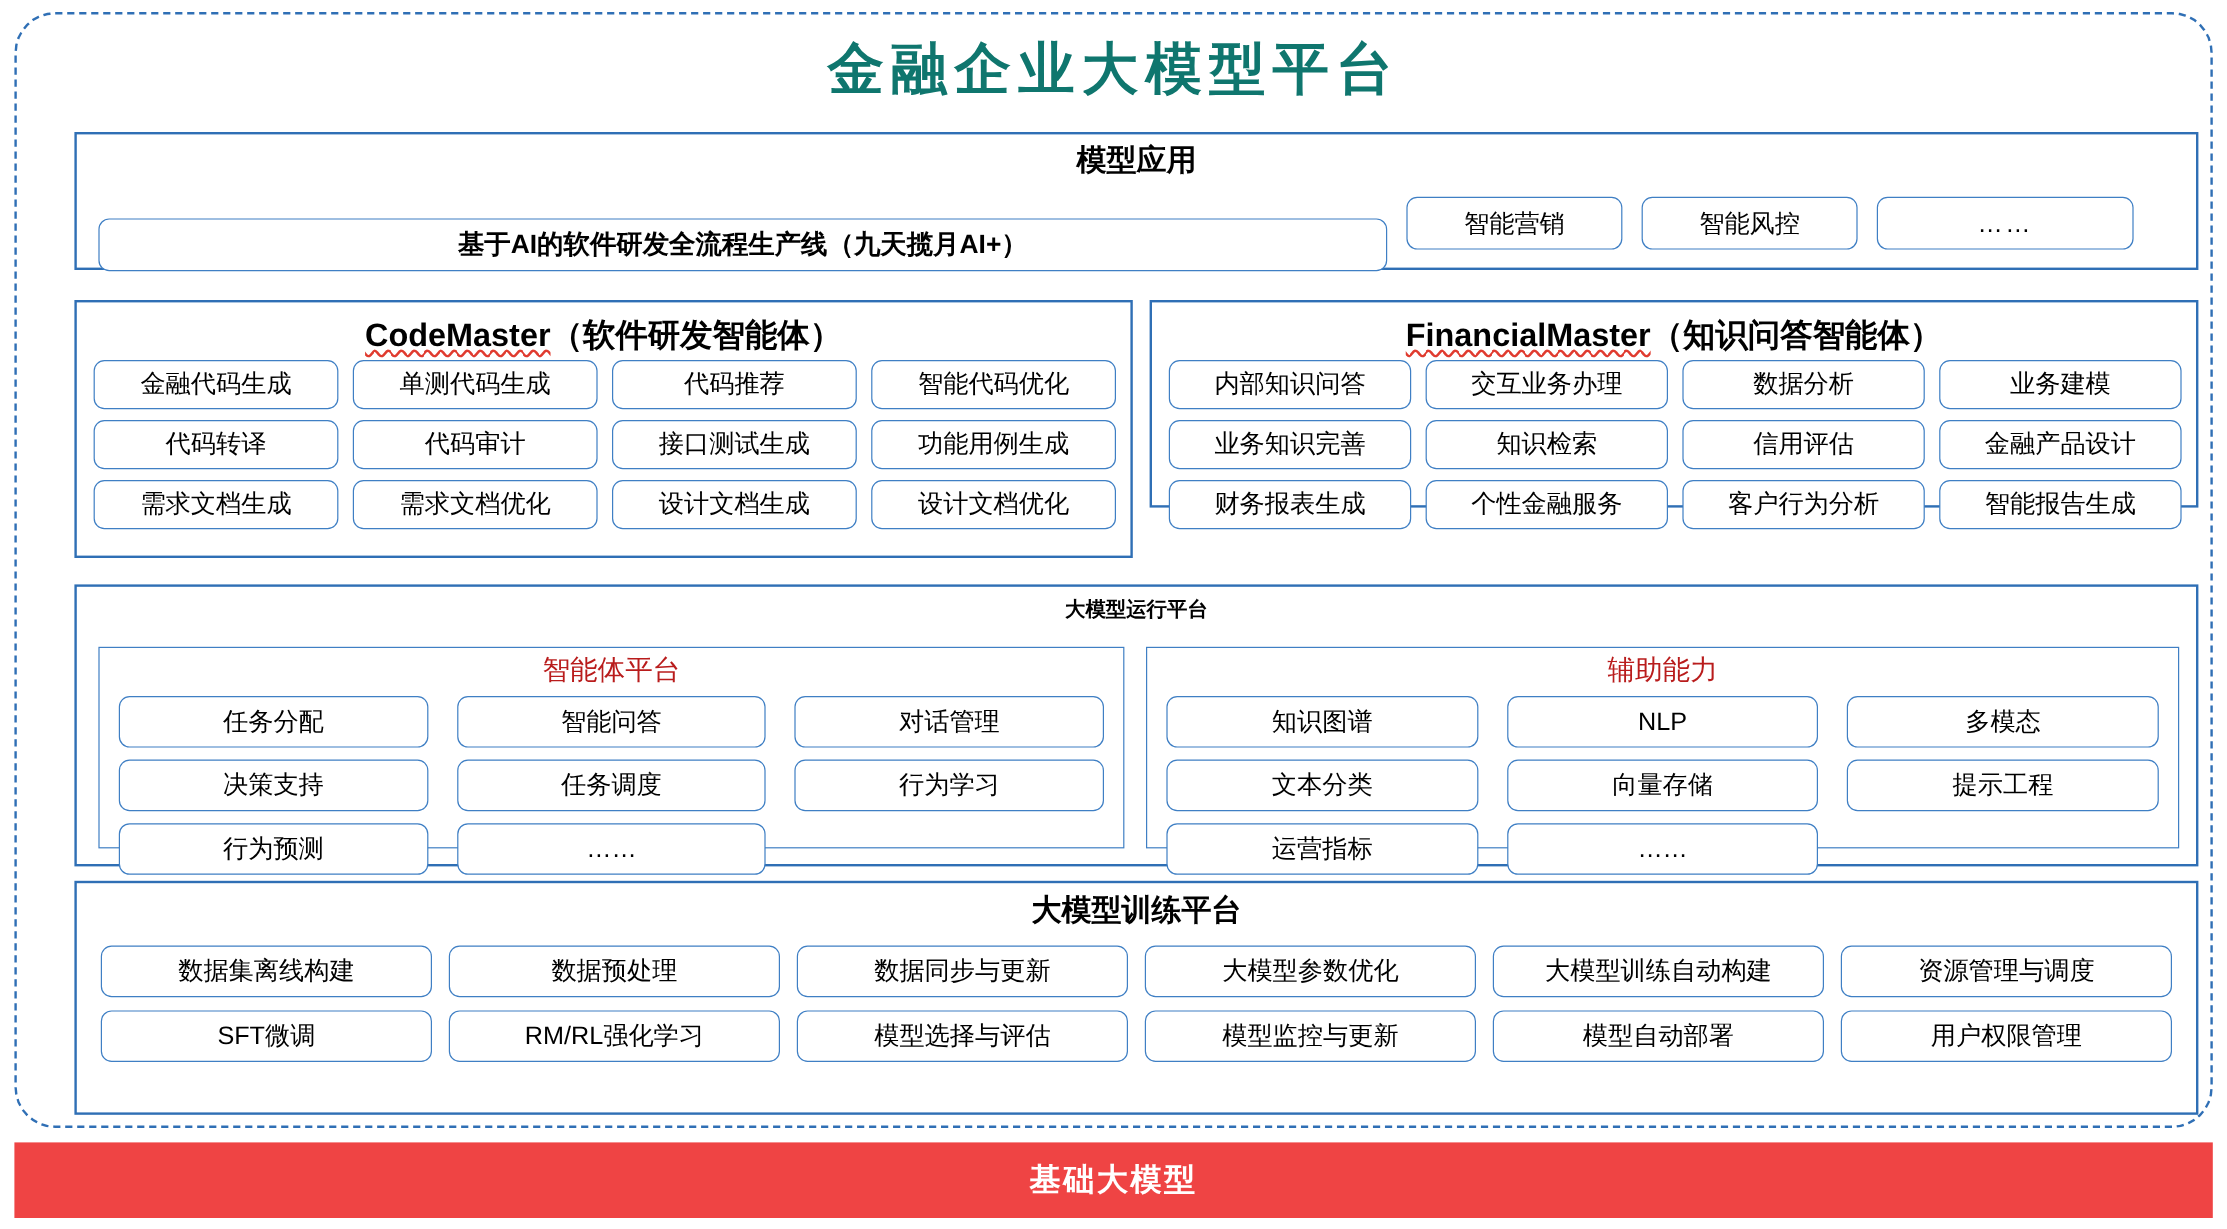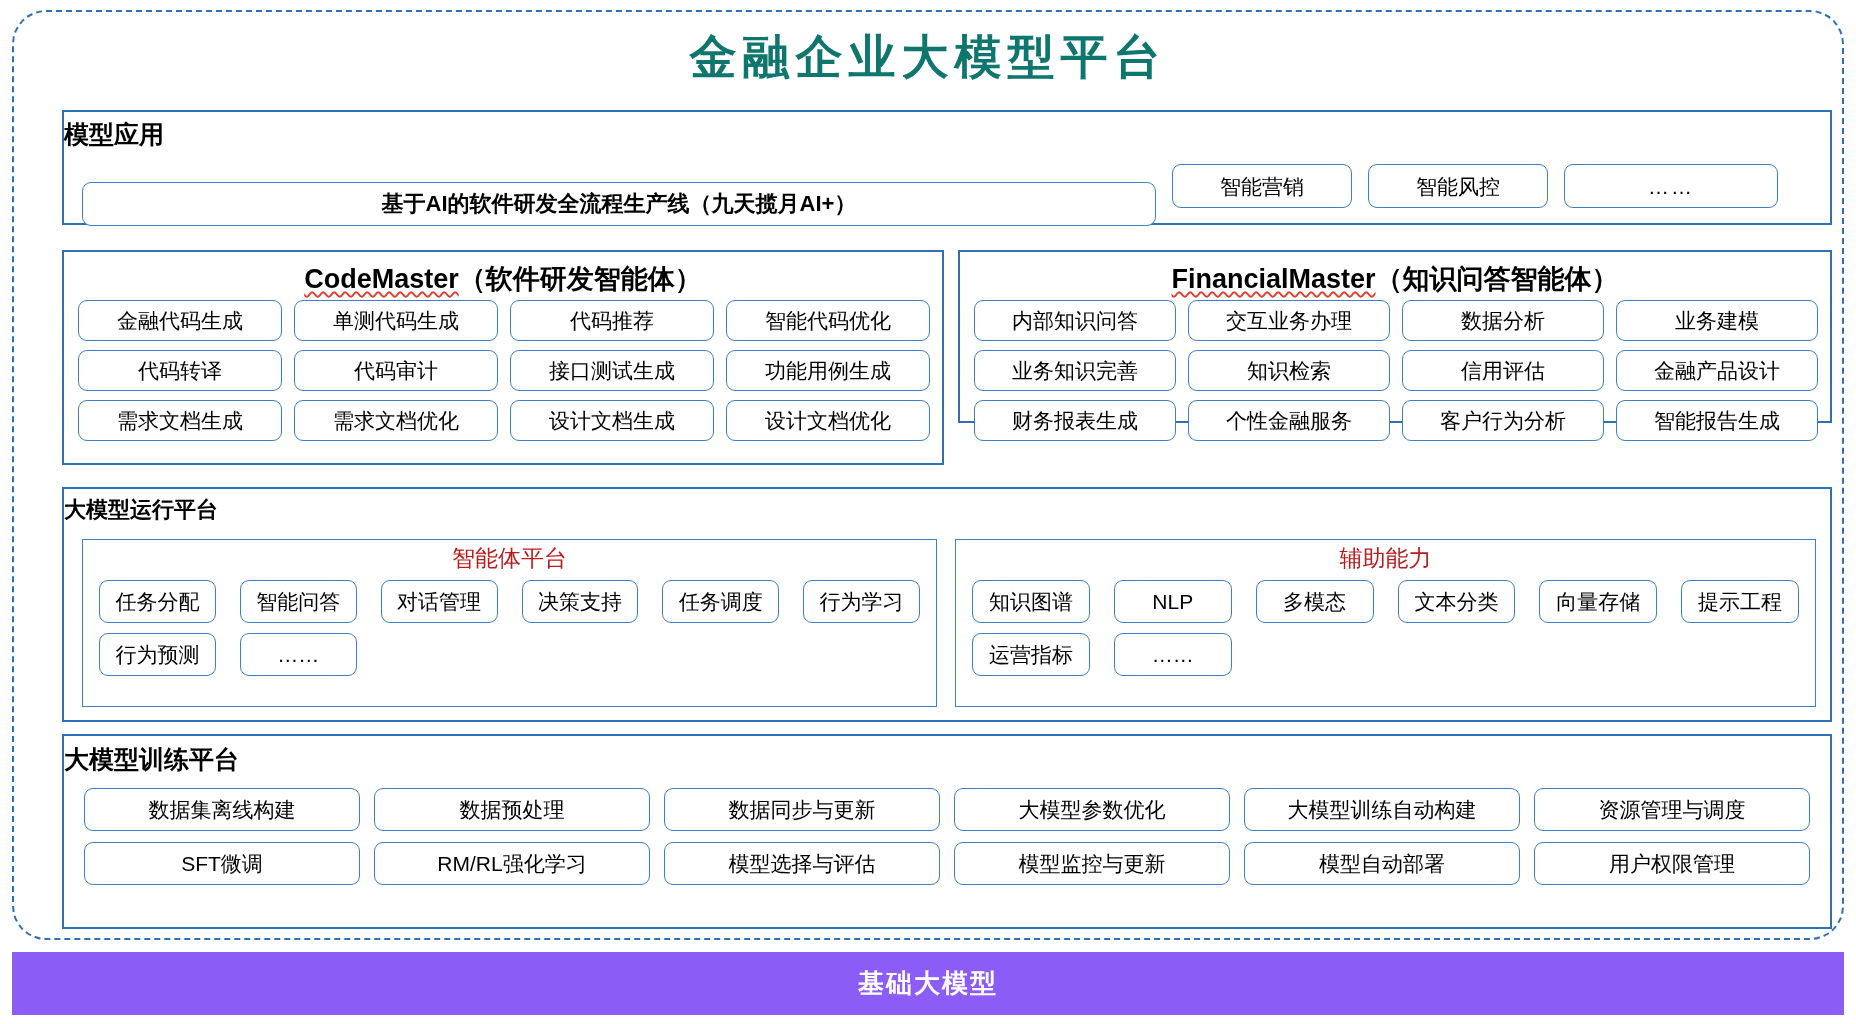--- a/index.html
+++ b/index.html
@@ -22,20 +22,21 @@
   }
 
   
   .panel {
     position: absolute;
     border: 2px solid #2f6fb5;
     background: #ffffff;
   }
 
   .panel-title {
+    text-align: center;
     font-weight: bold;
     color: #000;
     line-height: 1;
   }
 
   
   .chip {
     border: 1.6px solid #3f7fc4;
     border-radius: 9px;
     background: #ffffff;
@@ -96,42 +97,42 @@
     display: grid;
     grid-template-columns: repeat(4, 1fr);
     gap: 9px 12px;
   }
   #sec-code .grid4 { width: 852px; }
   #sec-fin  .grid4 { width: 844px; }
   .grid4 .chip { height: 41px; font-size: 21px; }
 
   
   #sec-run { left: 62px; top: 487px; width: 1770px; height: 235px; }
-  #sec-run > .panel-title { font-size: 22px; margin-top: 10px; }
+  #sec-run > .panel-title { font-size: 17px; margin-top: 10px; }
 
   .subpanel {
     position: absolute;
     border: 1.6px solid #3f7fc4;
     background: #fff;
     top: 50px; height: 168px;
   }
   #sub-agentplat { left: 18px; width: 855px; }
   #sub-aux       { left: 891px; width: 861px; }
   .subpanel-title {
     text-align: center;
     font-size: 23px;
     color: #b91c1c;
     margin-top: 7px;
     line-height: 1;
   }
   .subgrid {
     position: absolute;
     left: 16px; top: 40px; right: 16px;
     display: grid;
-    grid-template-columns: repeat(6, 1fr);
+    grid-template-columns: repeat(3, 1fr);
     gap: 10px 24px;
   }
   .subgrid .chip { height: 43px; font-size: 21px; }
 
   
   #sec-train { left: 62px; top: 734px; width: 1770px; height: 195px; }
   #sec-train > .panel-title { font-size: 25px; margin-top: 11px; }
   #train-grid {
     position: absolute;
     left: 20px; top: 52px; right: 20px;
@@ -139,21 +140,21 @@
     grid-template-columns: repeat(6, 1fr);
     gap: 11px 14px;
   }
   #train-grid .chip { height: 43px; font-size: 21px; }
 
   
   #base-bar {
     position: absolute;
     left: 12px; top: 952px;
     width: 1832px; height: 63px;
-    background: #8b5cf6;
+    background: #ef4444;
     display: flex; align-items: center; justify-content: center;
     color: #ffffff;
     font-size: 26px;
     font-weight: bold;
     letter-spacing: 2px;
   }
 </style>
 </head>
 <body>
 

